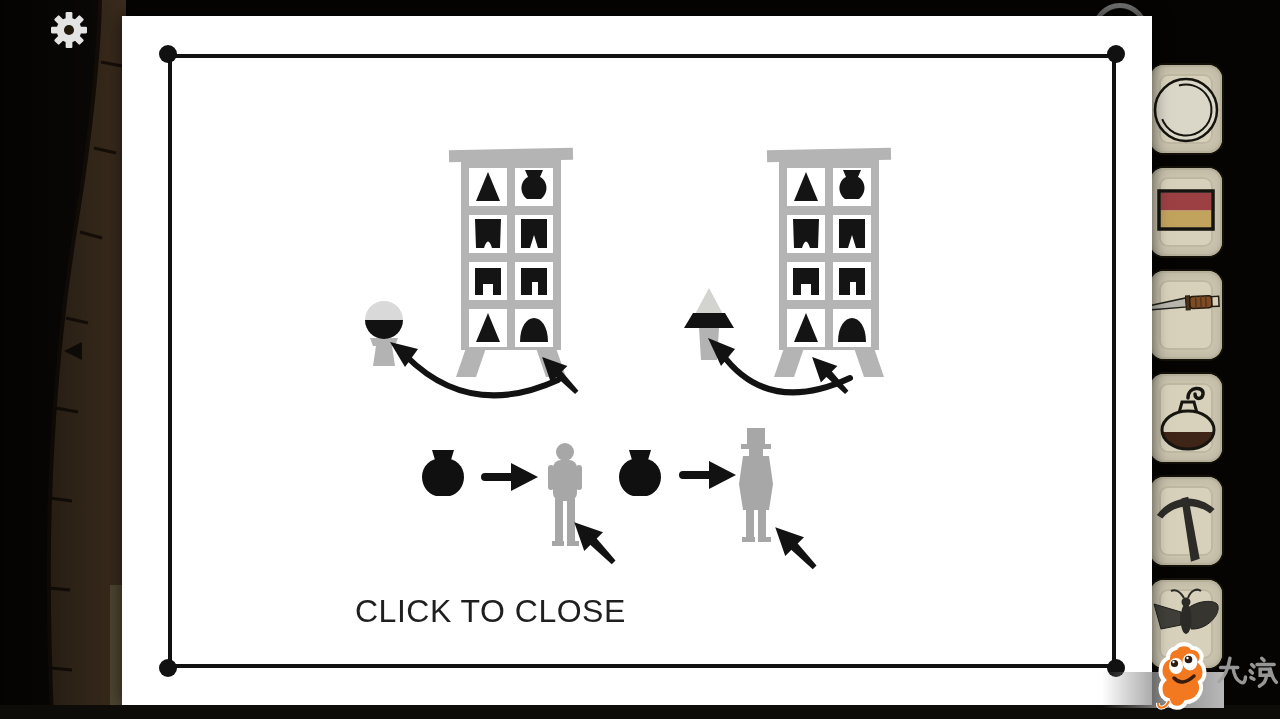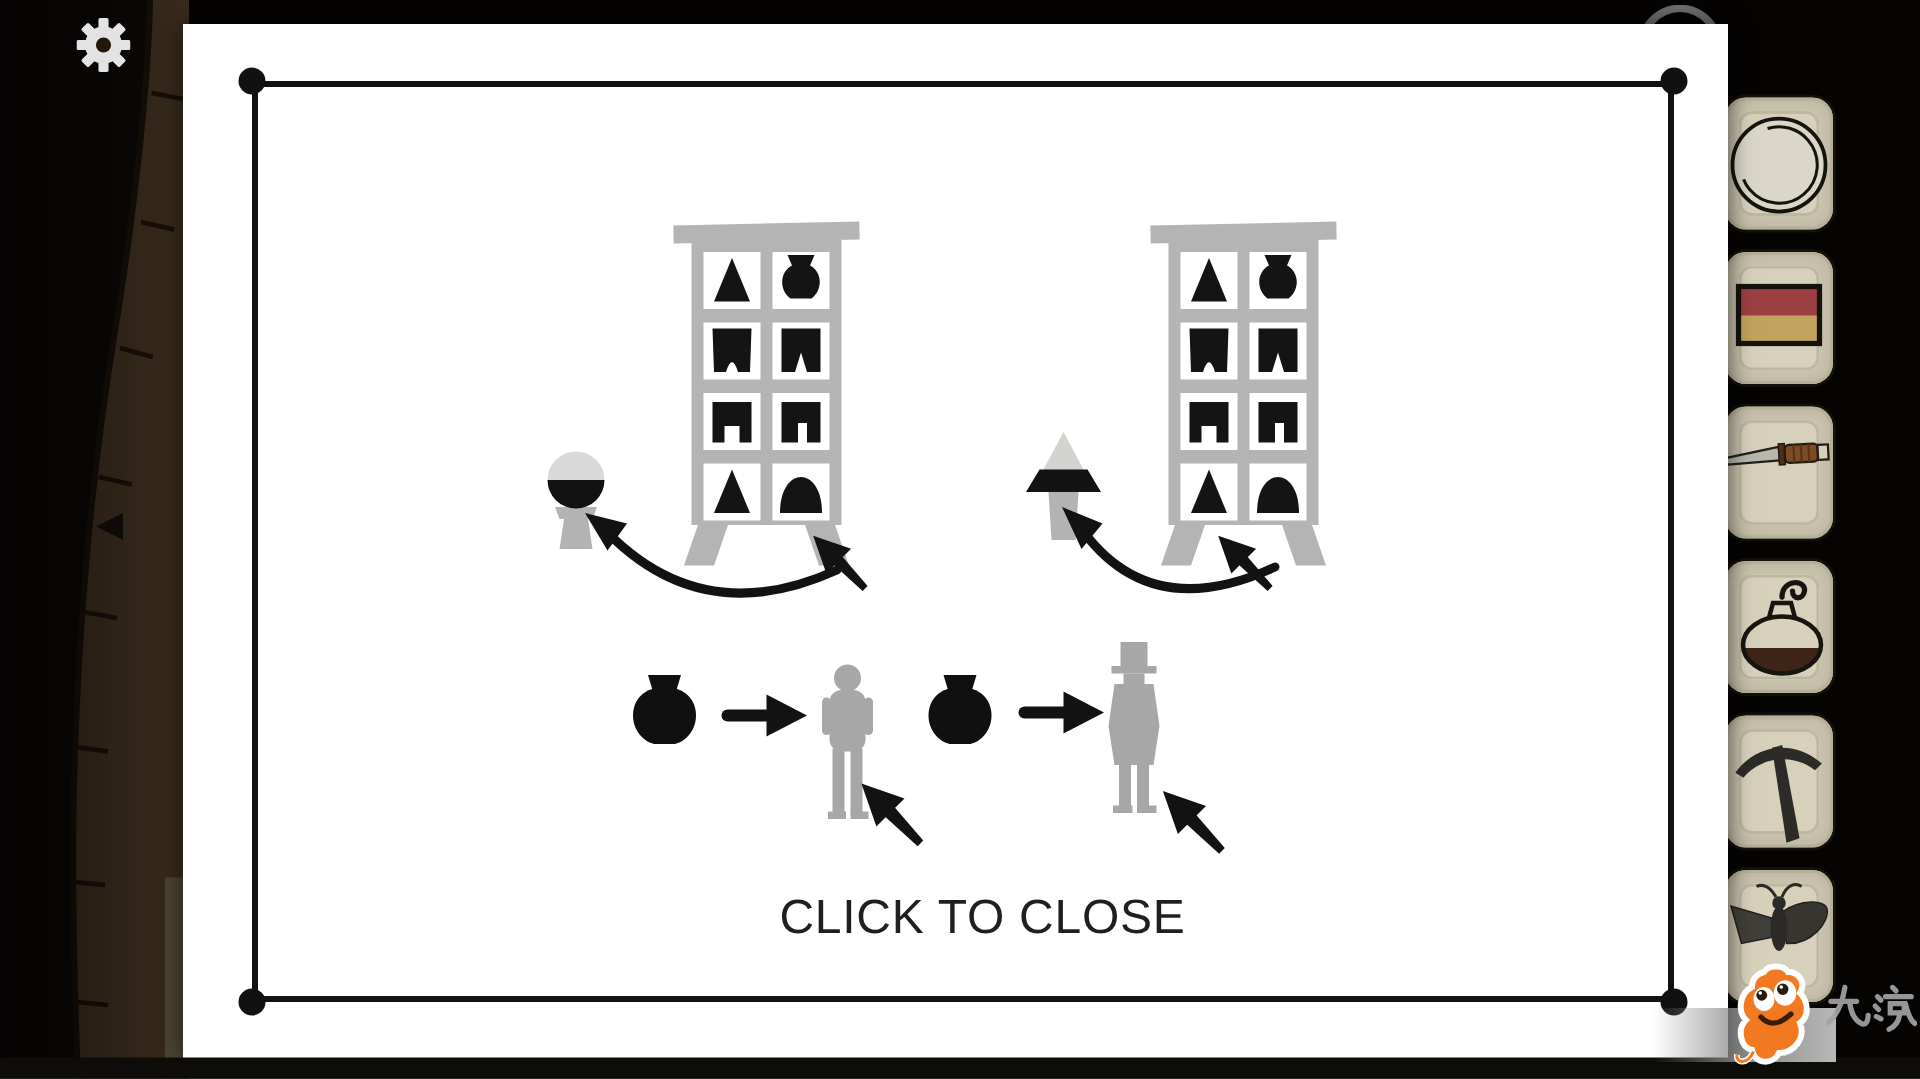--- a/index.html
+++ b/index.html
@@ -4,21 +4,21 @@
 <style>
   html,body{margin:0;padding:0;background:#000;}
   #screen{position:relative;width:1280px;height:719px;overflow:hidden;background:#050403;
           font-family:"Liberation Sans", sans-serif;}
   .abs{position:absolute;}
   
   #note{left:122px;top:16px;width:1030px;height:690px;background:#ffffff;
         box-shadow:0 0 16px rgba(0,0,0,.6);cursor:pointer;}
   #note-border{left:46px;top:38px;right:36px;bottom:38px;border:4px solid #111;}
   .corner-dot{width:18px;height:18px;border-radius:50%;background:#111;}
-  #close-label{left:233px;top:577px;width:600px;text-align:center;
+  #close-label{left:233px;top:577px;width:600px;
                font-size:32px;color:#1f1f1f;letter-spacing:0.5px;}
   
   .slot{left:1150px;width:72px;height:88px;background:#c9c3ae;border-radius:14px;
         box-shadow:inset 0 0 0 2px #b6b09a, inset 0 0 10px rgba(0,0,0,.12), 0 0 0 2px #131109;}
   .slot-inner{position:absolute;left:9px;top:9px;right:9px;bottom:9px;background:#d7d1bc;
         border-radius:9px;box-shadow:inset 0 0 0 2px #beb8a2;}
   
   #wm-band{left:1102px;top:672px;width:122px;height:36px;
            background:linear-gradient(90deg, rgba(90,90,90,0) 0%, #8f8f8f 55%, #b8b8b8 100%);}
   #bottom-strip{left:0;top:705px;width:1280px;height:14px;background:#0e0c08;}

